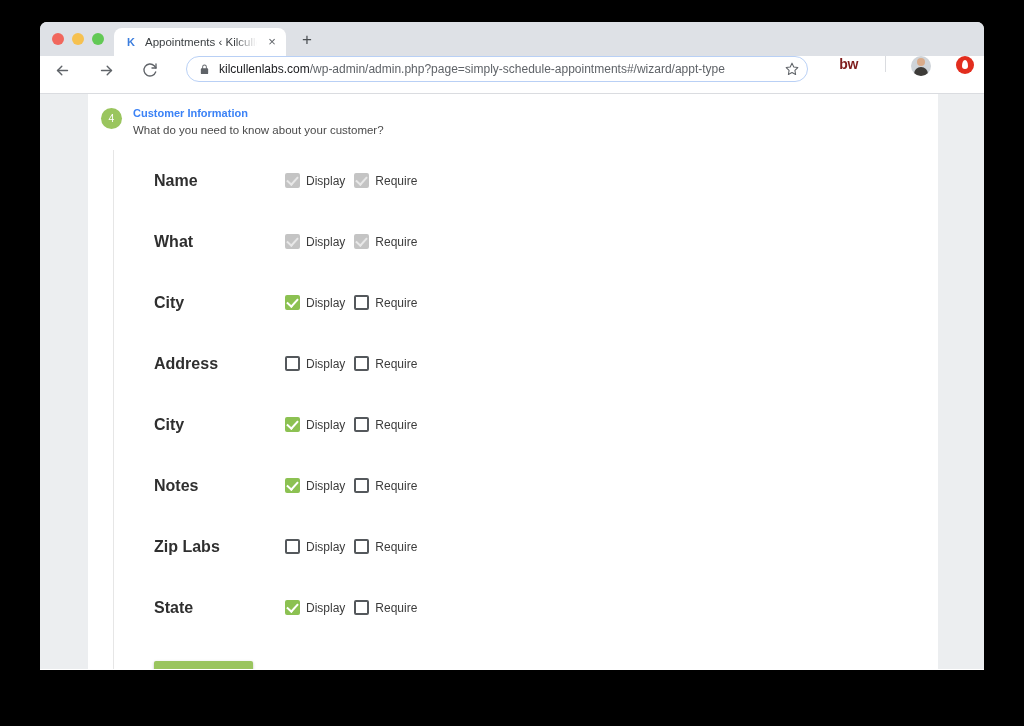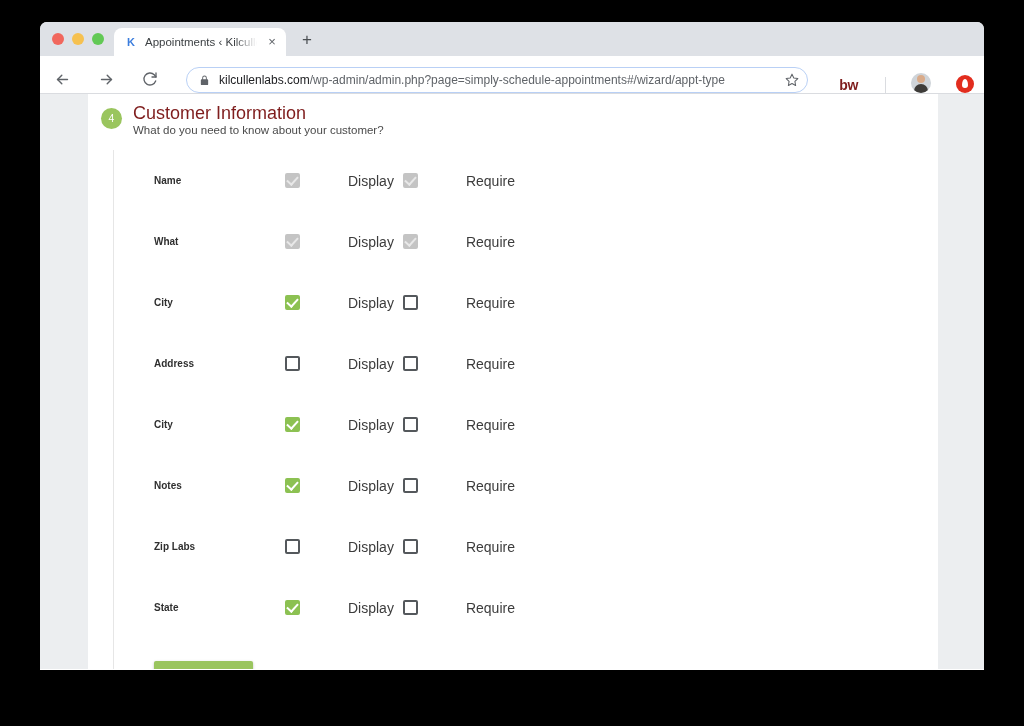--- a/index.html
+++ b/index.html
@@ -97,21 +97,21 @@
     color: #4a4e52;
     border-radius: 50%;
     cursor: pointer;
   }
 
   
   .toolbar {
     height: 38px;
     background: #ffffff;
     display: flex;
-    align-items: flex-end;
+    align-items: flex-start;
     padding: 0 10px 0 8px;
     gap: 16px;
     border-bottom: 1px solid #dadce0;
   }
   .nav-btn {
     width: 28px; height: 28px;
     display: flex; align-items: center; justify-content: center;
     border-radius: 50%;
     color: #5f6368;
     cursor: pointer;
@@ -239,23 +239,23 @@
     border-radius: 50%;
     background: #9ac55e;
     color: #ffffff;
     font-size: 10.5px;
     line-height: 21px;
     text-align: center;
     margin-top: 2px;
   }
   .step-titles { display: flex; flex-direction: column; gap: 2px; }
   .step-title {
-    font-size: 18px;
-    font-weight: normal;
-    color: #7f1d1d;
+    font-size: 11px;
+    font-weight: bold;
+    color: #3b82f6;
     line-height: 15px;
   }
   .step-sub {
     font-size: 11.5px;
     color: #4a4a4a;
     line-height: 14px;
   }
 
   
   .fields-panel {
@@ -266,21 +266,21 @@
     min-height: 520px;
   }
   .field-row {
     display: flex;
     align-items: center;
     height: 61px;
   }
   .field-label {
     width: 131px;
     flex: 0 0 auto;
-    font-size: 10px;
+    font-size: 16px;
     font-weight: bold;
     color: #2f2f2f;
   }
   .opts { display: flex; align-items: center; gap: 9px; }
   .opt {
     display: flex;
     align-items: center;
     gap: 6px;
     cursor: pointer;
   }
@@ -307,24 +307,23 @@
     content: "";
     position: absolute;
     left: 2px; top: -1px;
     width: 5px; height: 9px;
     border: solid #ffffff;
     border-width: 0 2px 2px 0;
     transform: rotate(42deg);
   }
   .cbox.disabled::after { border-color: #e8e8e8; }
   .opt-text {
-    font-size: 14px;
+    font-size: 12px;
     color: #3c3c3c;
     white-space: nowrap;
-    margin-left: 42px;
   }
 
   
   .actions {
     display: flex;
     align-items: center;
     gap: 18px;
     margin-top: 23px;
   }
   .btn-continue {

